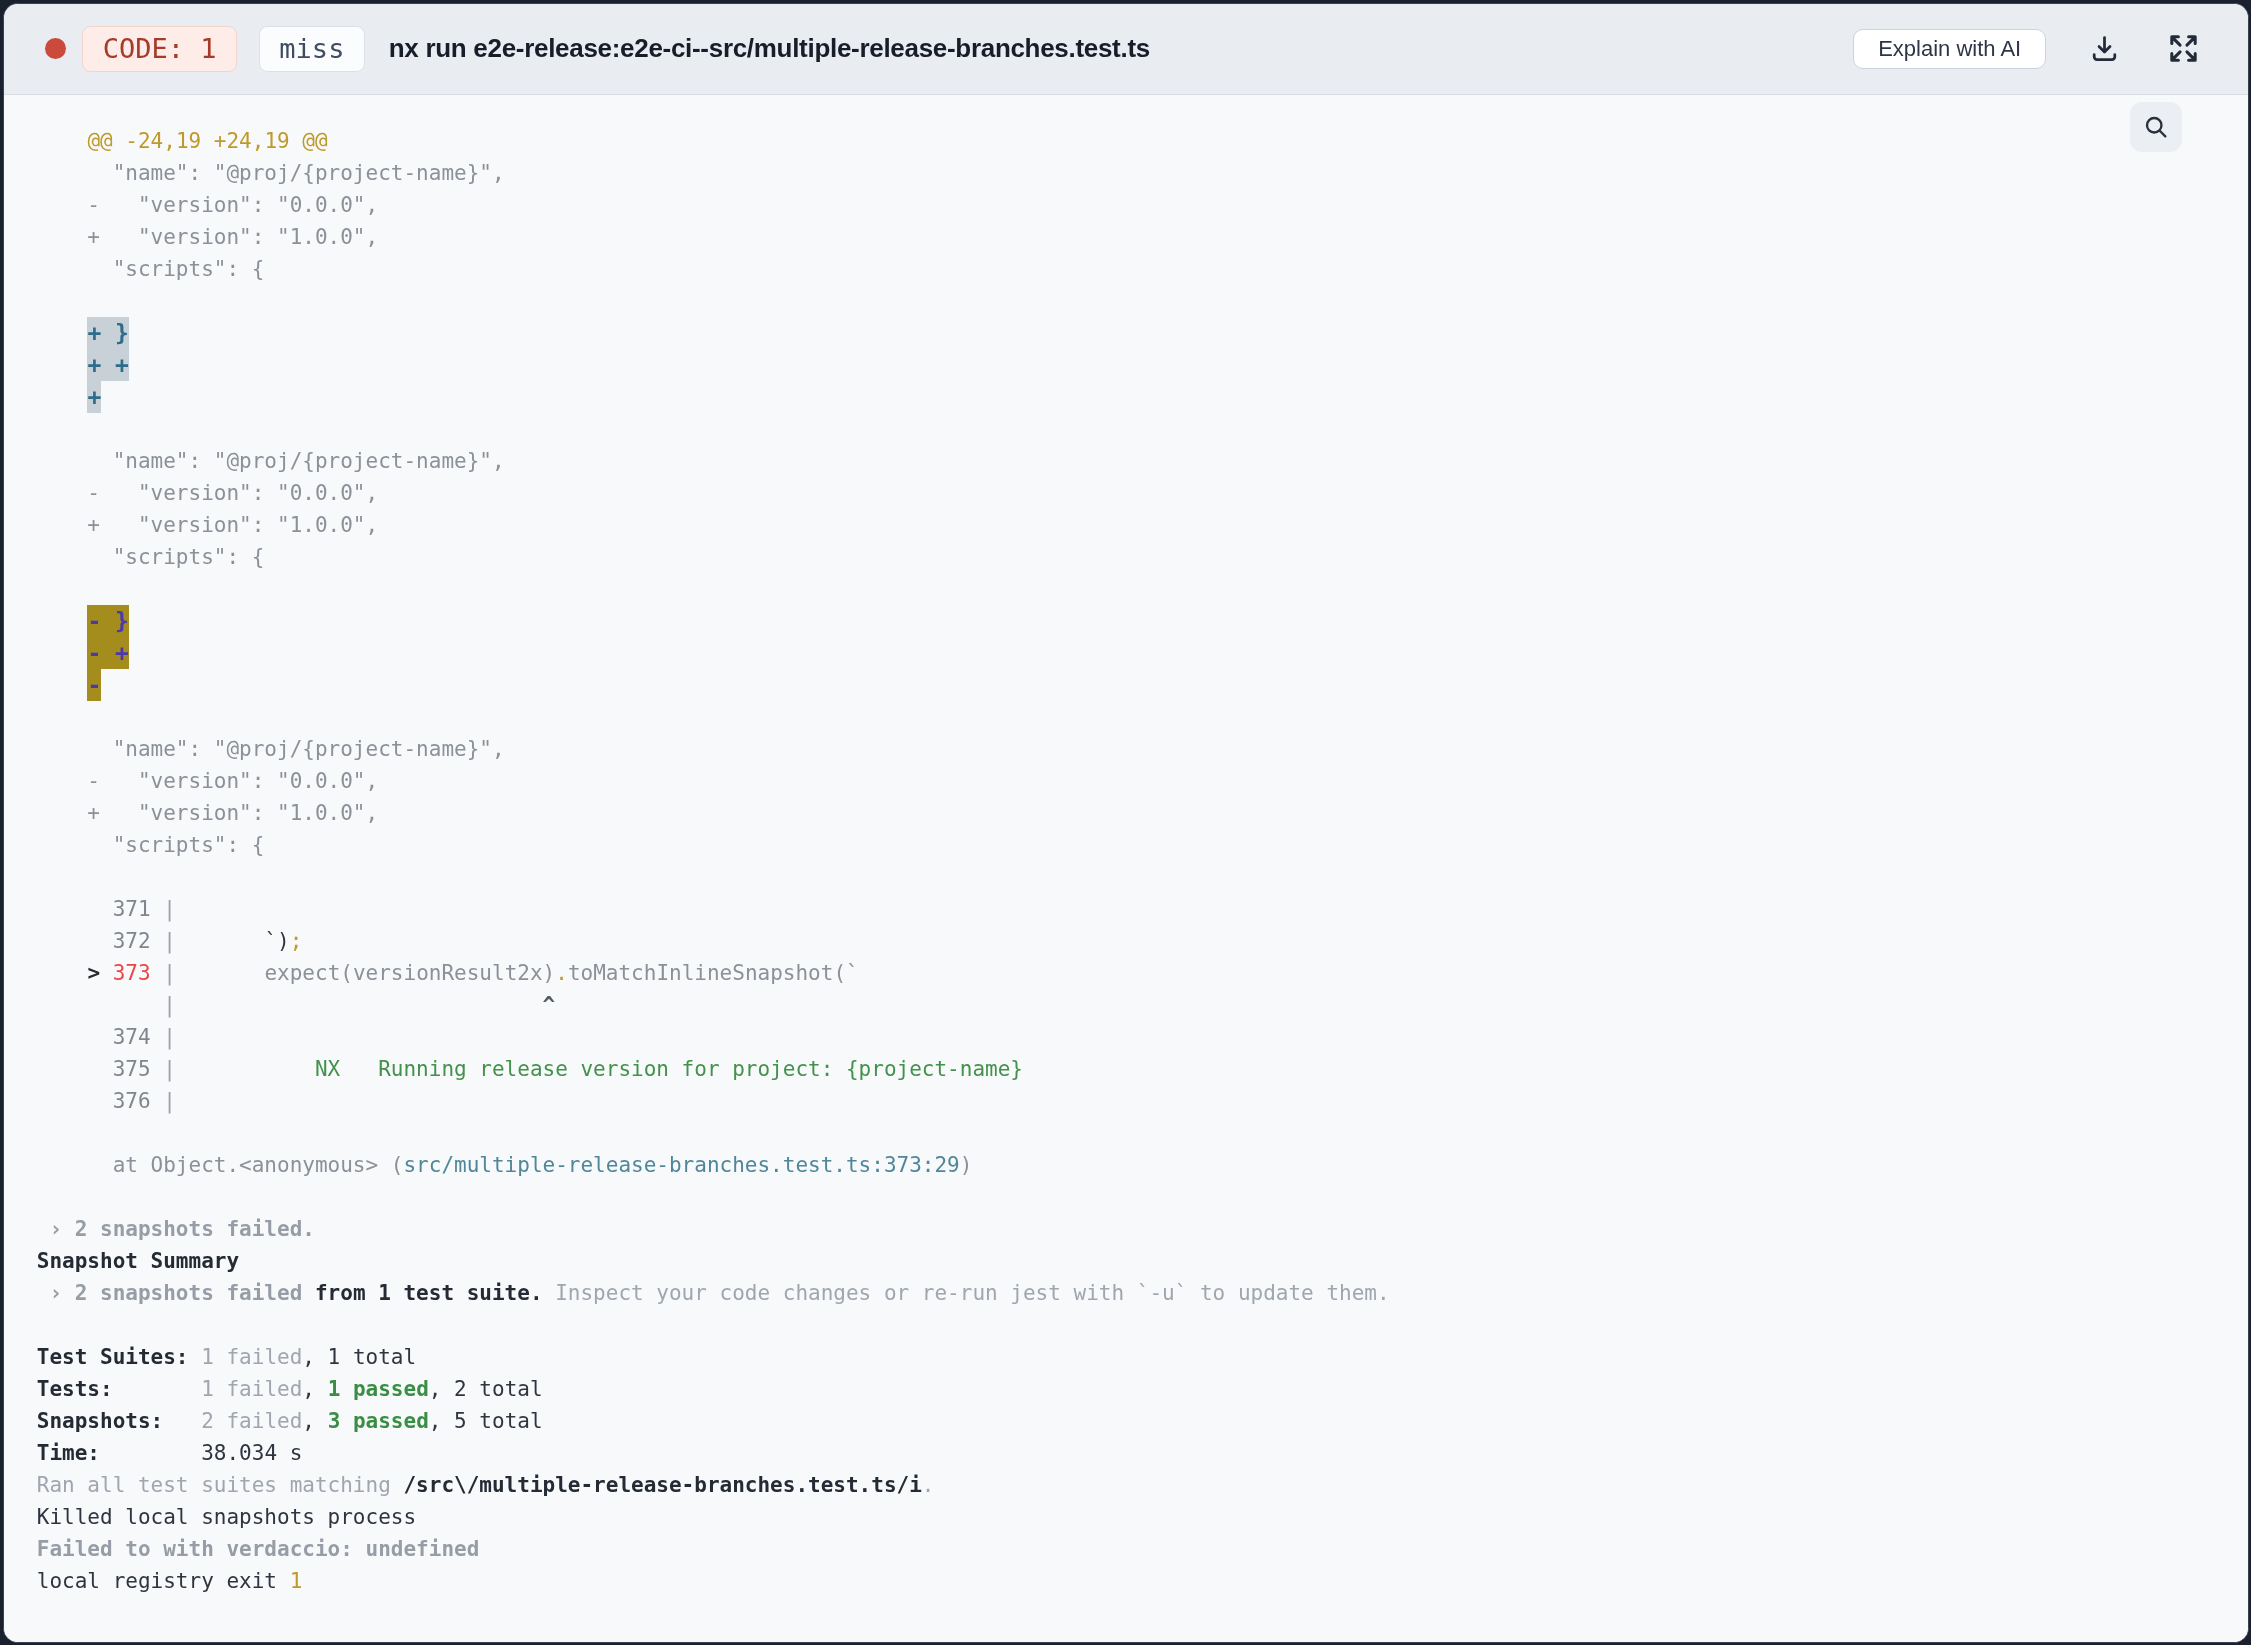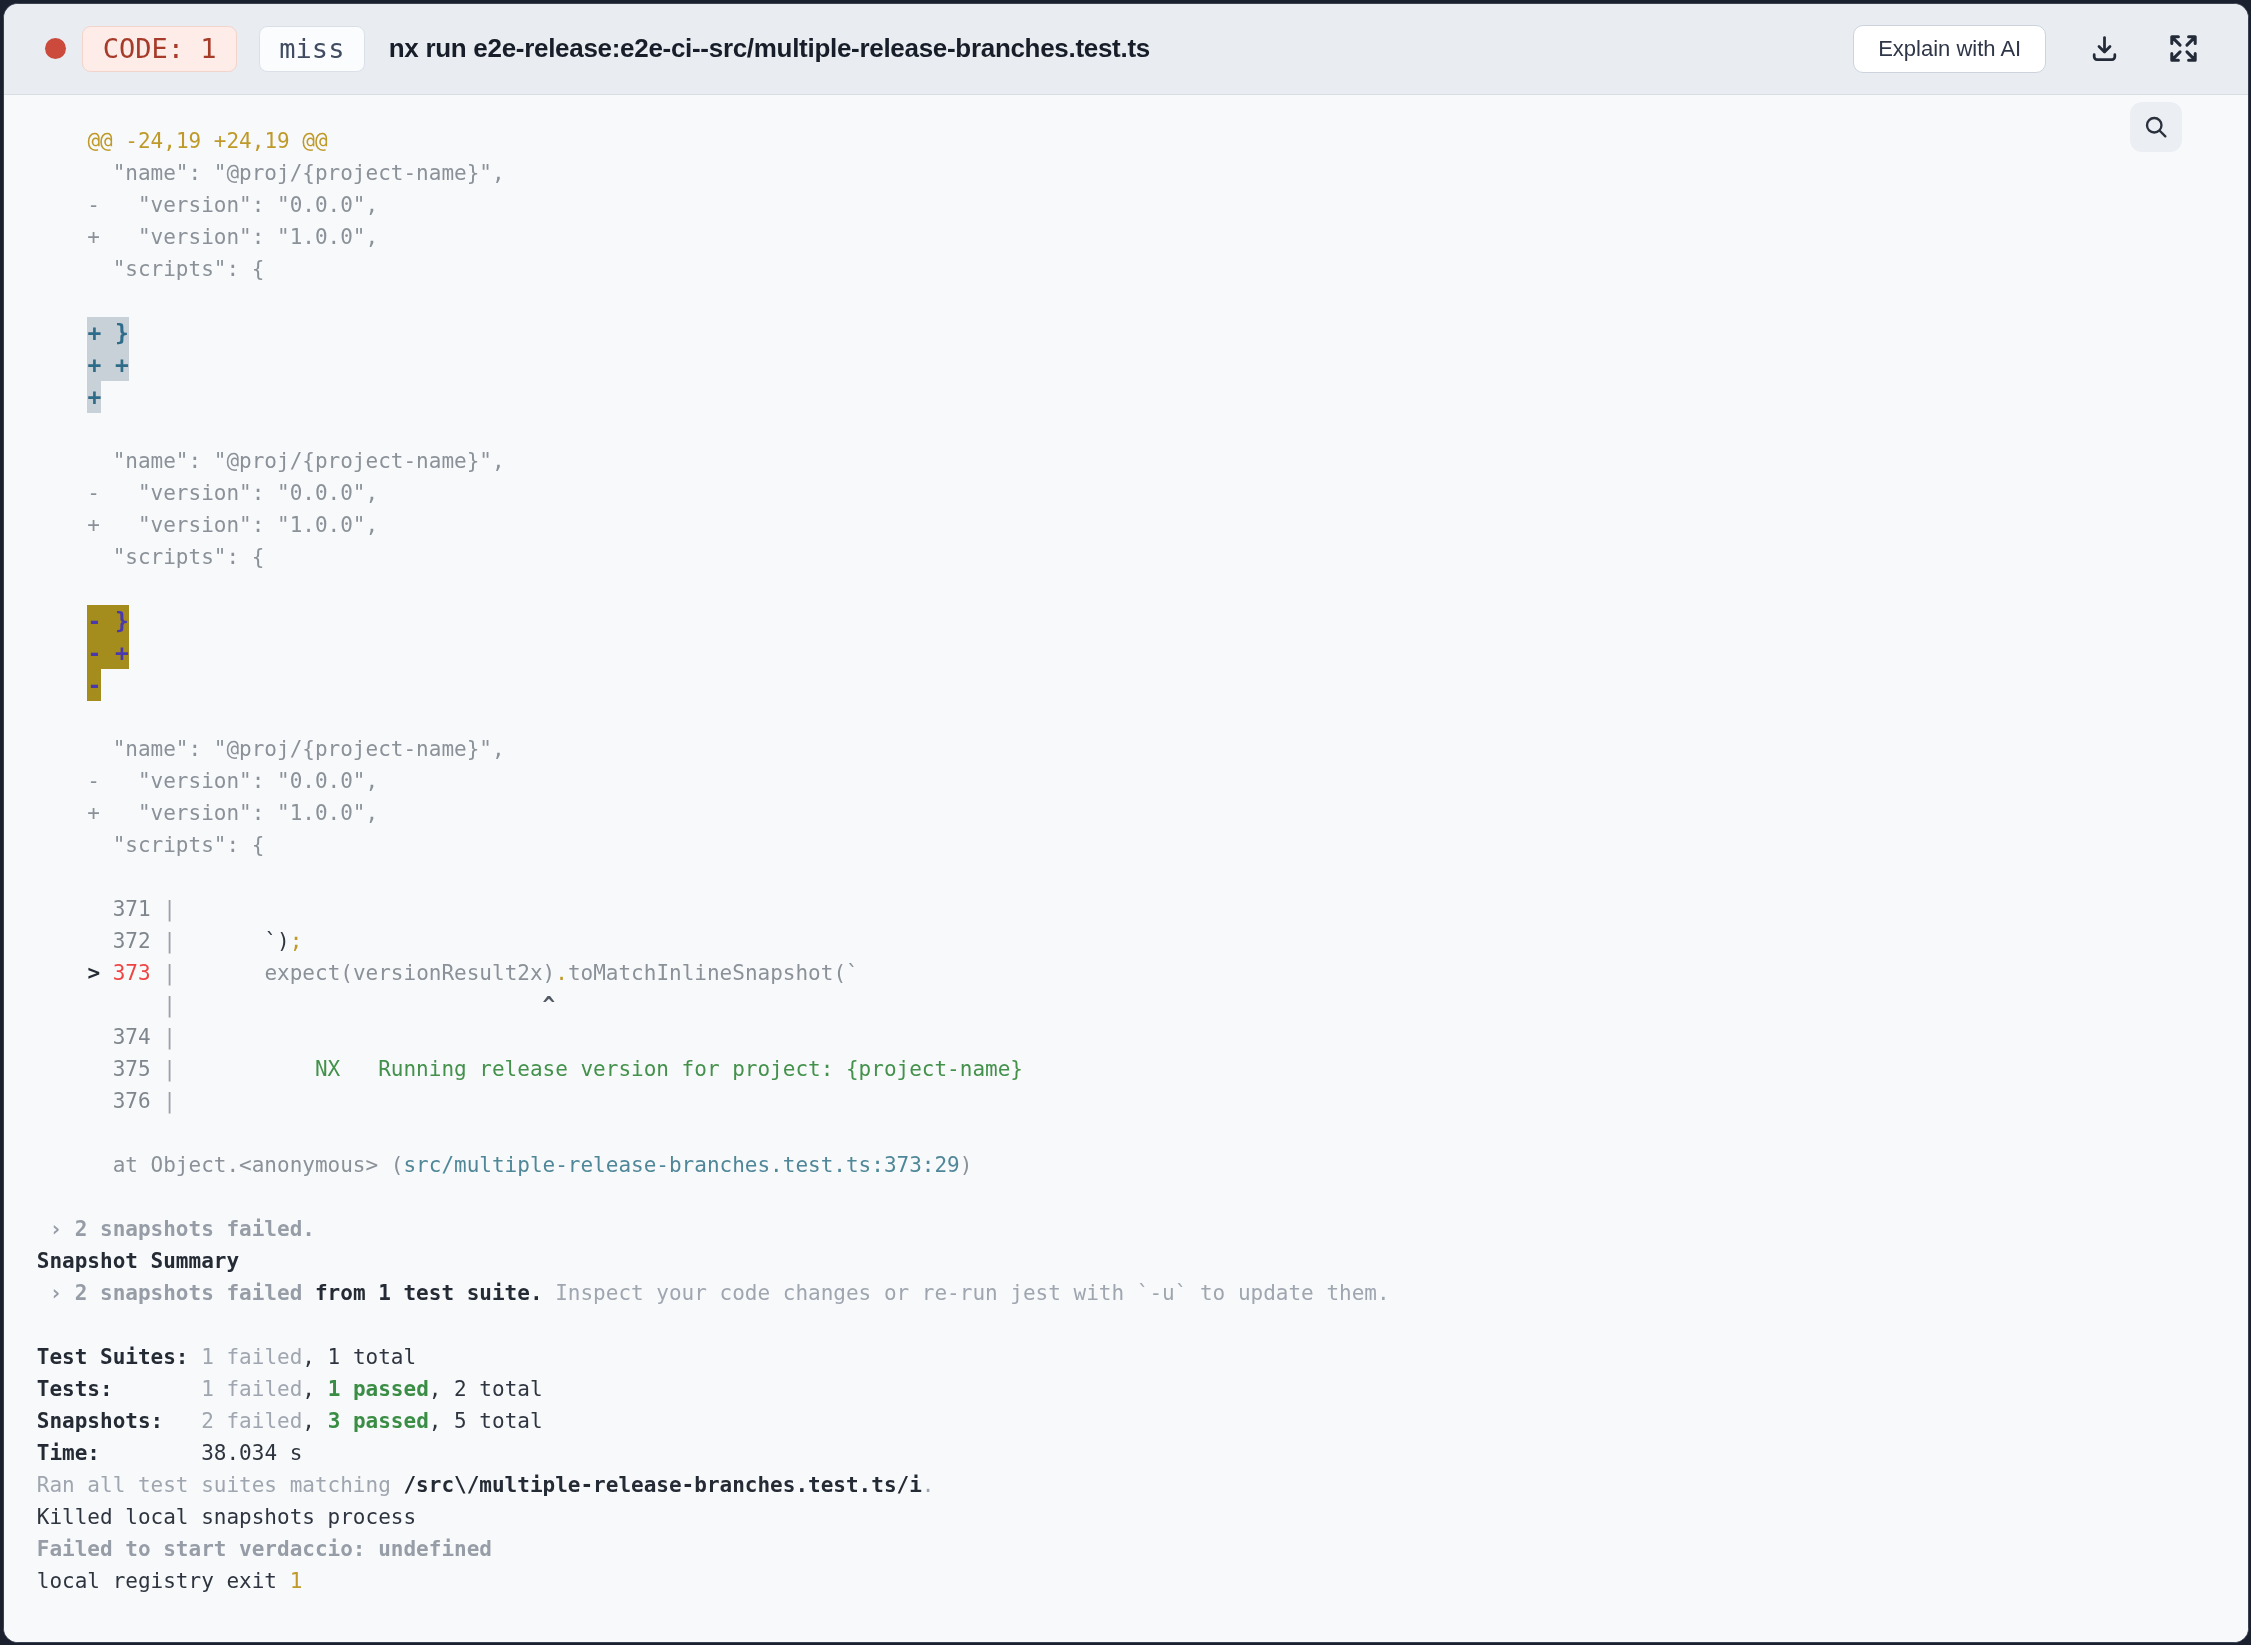--- a/index.html
+++ b/index.html
@@ -36,21 +36,21 @@
   .badge-miss{background:#fbfcfe;border:1.8px solid #dbe0e8;color:#414c61;margin-left:22px;}
   .title{
     font-size:26px;font-weight:600;color:#181e29;
     margin:0 0 0 24px;letter-spacing:-0.3px;white-space:nowrap;
     overflow:hidden;text-overflow:ellipsis;flex:1;
   }
   .explain{
     font-family:"Liberation Sans",sans-serif;
     font-size:22px;color:#2e3648;background:#ffffff;
     border:1.8px solid #ccd3dd;border-radius:10px;
-    height:48px;padding:0 24px;flex:none;cursor:pointer;margin-left:22px;
+    height:40px;padding:0 24px;flex:none;cursor:pointer;margin-left:22px;
   }
   .iconbtn{
     background:none;border:none;padding:0;margin-left:37px;
     width:42px;height:42px;flex:none;cursor:pointer;
     display:flex;align-items:center;justify-content:center;
   }
   .iconbtn svg{stroke:#232a38;}
   
   .term{position:relative;flex:1;overflow:hidden;background:#f7f9fa;}
   .searchbtn{
@@ -158,19 +158,19 @@
         <div class="line"><span class="seg-grayb"> › 2 snapshots failed.</span></div>
         <div class="line"><span class="seg-darkb">Snapshot Summary</span></div>
         <div class="line"><span class="seg-grayb"> › 2 snapshots failed</span><span class="seg-darkb"> from 1 test suite.</span><span class="seg-gray2"> Inspect your code changes or re-run jest with `-u` to update them.</span></div>
         <div class="line"></div>
         <div class="line"><span class="seg-darkb">Test Suites: </span><span class="seg-gray2">1 failed</span><span class="seg-dark">, 1 total</span></div>
         <div class="line"><span class="seg-darkb">Tests:       </span><span class="seg-gray2">1 failed</span><span class="seg-dark">, </span><span class="seg-greenb">1 passed</span><span class="seg-dark">, 2 total</span></div>
         <div class="line"><span class="seg-darkb">Snapshots:   </span><span class="seg-gray2">2 failed</span><span class="seg-dark">, </span><span class="seg-greenb">3 passed</span><span class="seg-dark">, 5 total</span></div>
         <div class="line"><span class="seg-darkb">Time:        </span><span class="seg-dark">38.034 s</span></div>
         <div class="line"><span class="seg-gray2">Ran all test suites matching </span><span class="seg-darkb">/src\/multiple-release-branches.test.ts/i</span><span class="seg-gray2">.</span></div>
         <div class="line"><span class="seg-dark">Killed local snapshots process</span></div>
-        <div class="line"><span class="seg-grayb">Failed to start verdaccio: undefined</span></div>
+        <div class="line"><span class="seg-grayb">Failed to with verdaccio: undefined</span></div>
         <div class="line"><span class="seg-dark">local registry exit </span><span class="seg-gold">1</span></div>
       </div>
   </div>
 
 </div>
 
 
 </body></html>

